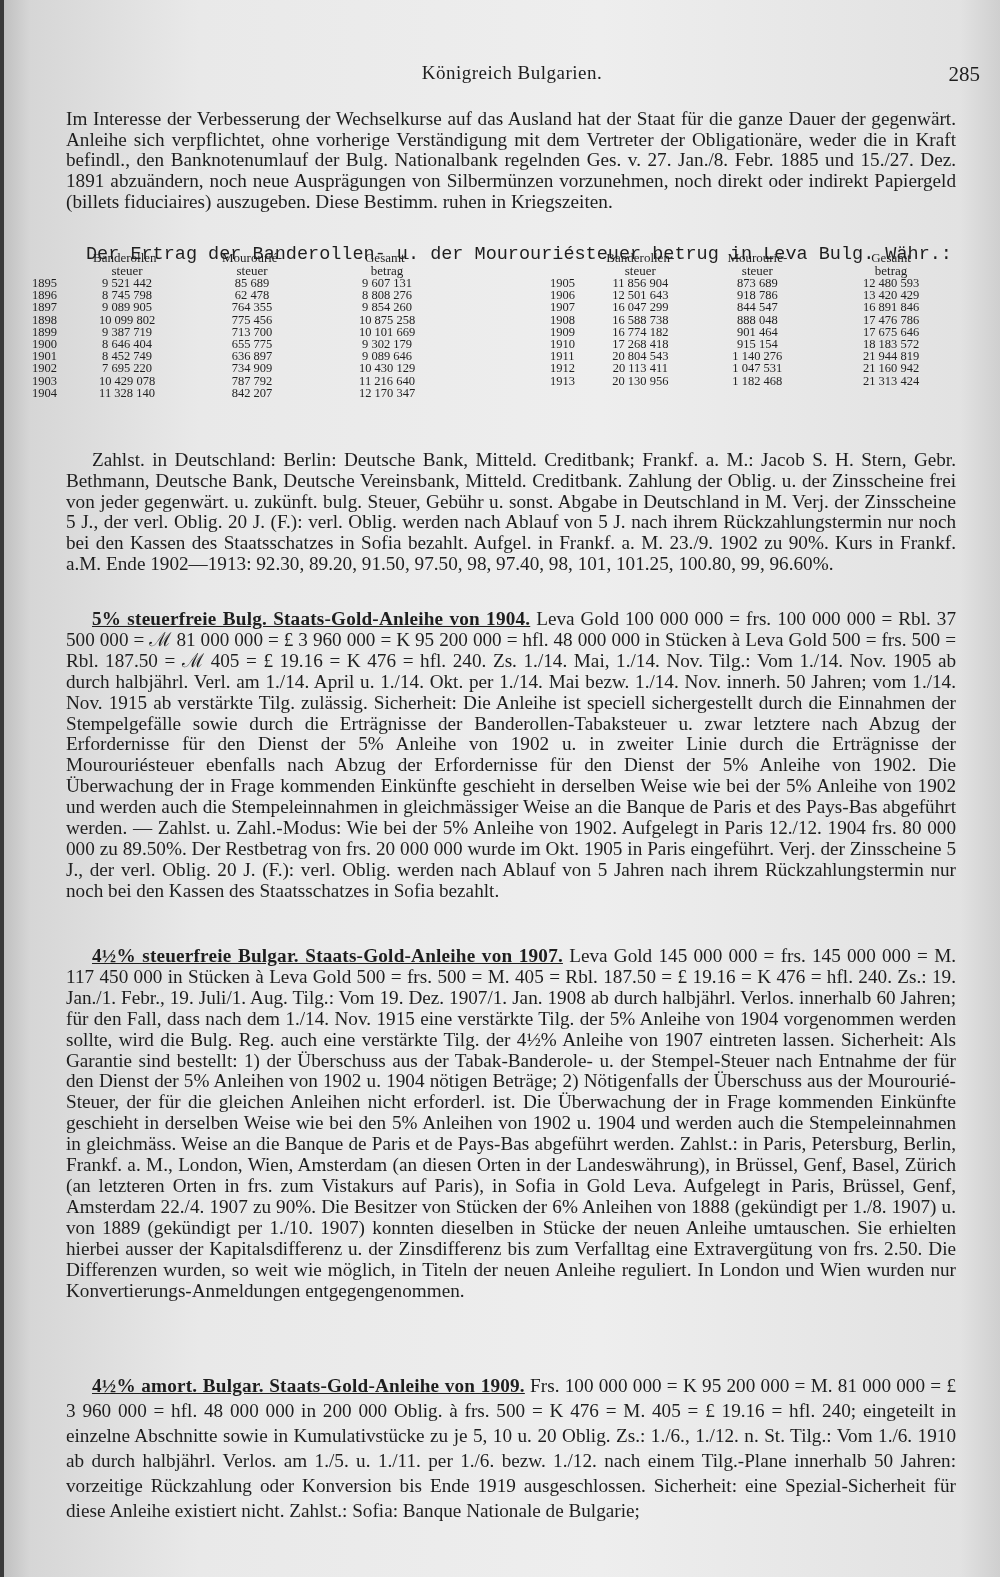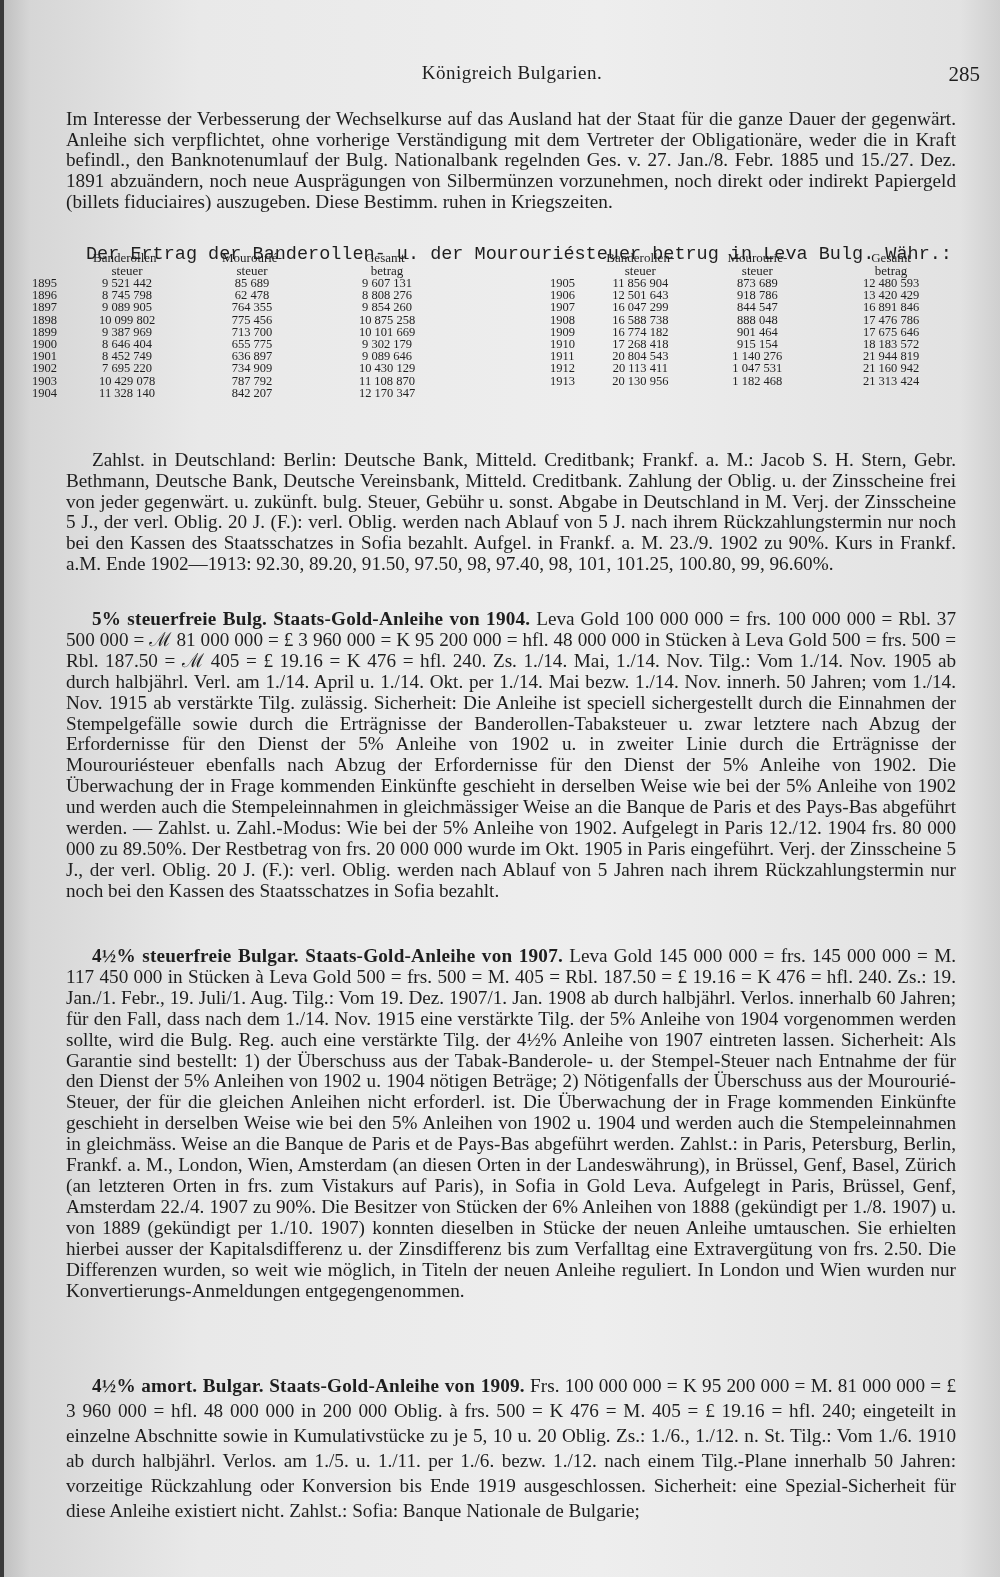--- a/index.html
+++ b/index.html
@@ -28,21 +28,21 @@
   #tbl-left .c2 { width:140px; text-align:center; }
   #tbl-left .c3 { width:130px; text-align:center; }
   #tbl-right { left:490px; }
   #tbl-right .c1 { width:110px; text-align:center; }
   #tbl-right .c2 { width:140px; text-align:center; }
   #tbl-right .c3 { width:150px; text-align:center; }
   .sec2 { position:absolute; top:444px; left:0; width:902px; font-size:19.2px; line-height:20.8px; text-align:justify; }
   .sec3 { position:absolute; top:603px; left:0; width:902px; font-size:19.2px; line-height:20.9px; text-align:justify; }
   .sec4 { position:absolute; top:940px; left:0; width:902px; font-size:19.2px; line-height:20.9px; text-align:justify; }
   .sec5 { position:absolute; top:1367px; left:0; width:902px; font-size:19.2px; line-height:25px; text-align:justify; }
-  b.h { font-weight:bold; letter-spacing:0.2px; }
+  b.h { font-weight:bold; letter-spacing:0.2px;text-decoration:underline; }
 </style>
 </head>
 <body>
 
 <div class="leftedge"></div>
 
 <div class="page">
 
   <div class="header">
     <span class="title">Königreich Bulgarien.</span>
@@ -93,21 +93,21 @@
           <td class="c3">9 854 260</td>
         </tr>
         <tr>
           <td class="yr">1898</td>
           <td class="c1">10 099 802</td>
           <td class="c2">775 456</td>
           <td class="c3">10 875 258</td>
         </tr>
         <tr>
           <td class="yr">1899</td>
-          <td class="c1">9 387 969</td>
+          <td class="c1">9 387 719</td>
           <td class="c2">713 700</td>
           <td class="c3">10 101 669</td>
         </tr>
         <tr>
           <td class="yr">1900</td>
           <td class="c1">8 646 404</td>
           <td class="c2">655 775</td>
           <td class="c3">9 302 179</td>
         </tr>
         <tr>
@@ -119,21 +119,21 @@
         <tr>
           <td class="yr">1902</td>
           <td class="c1">7 695 220</td>
           <td class="c2">734 909</td>
           <td class="c3">10 430 129</td>
         </tr>
         <tr>
           <td class="yr">1903</td>
           <td class="c1">10 429 078</td>
           <td class="c2">787 792</td>
-          <td class="c3">11 108 870</td>
+          <td class="c3">11 216 640</td>
         </tr>
         <tr>
           <td class="yr">1904</td>
           <td class="c1">11 328 140</td>
           <td class="c2">842 207</td>
           <td class="c3">12 170 347</td>
         </tr>
       </tbody>
   </table>
 

